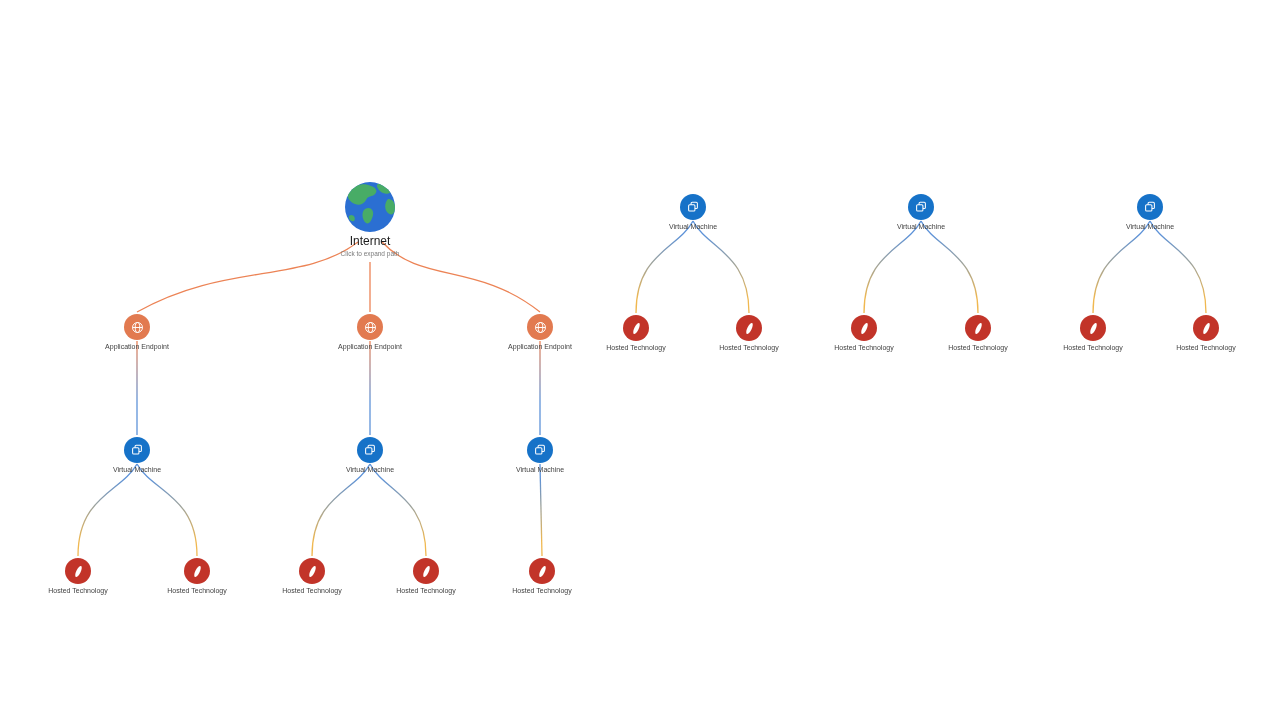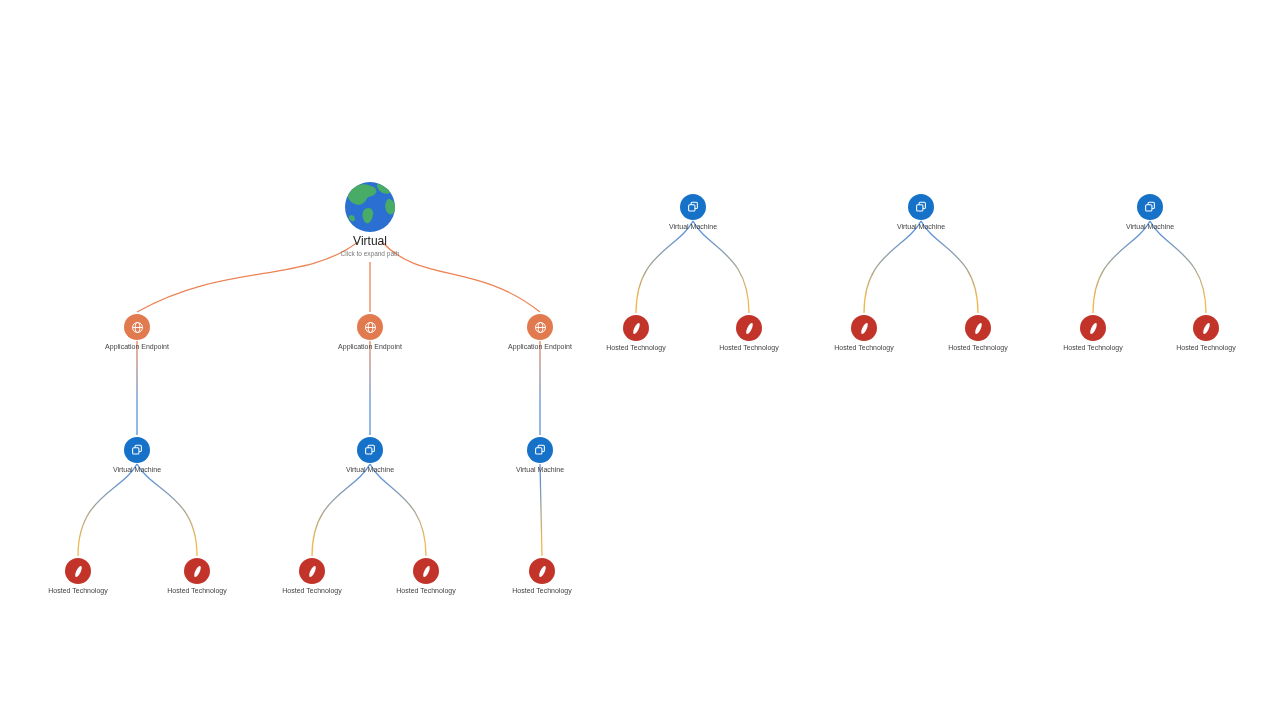--- a/index.html
+++ b/index.html
@@ -129,21 +129,21 @@
     <circle cx="25" cy="25" r="25" fill="#2B6FD2"></circle>
     <g clip-path="url(#globeClip)" fill="#48AC66">
       <path d="M3,12 C6,3 18,0 26,4 C32,6 33,10 29,13 C25,15 23,14 21,18 C19,22 14,24 10,22 C5,20 2,16 3,12 Z"></path>
       <path d="M33,2 C38,1 44,5 46,10 C43,13 38,12 35,9 C32,6 31,3 33,2 Z"></path>
       <path d="M43,17 C48,17 51,22 50,28 C49,33 45,34 42,30 C39,26 40,20 43,17 Z"></path>
       <path d="M20,27 C25,24 29,28 28,33 C27,38 24,43 21,41 C17,38 16,30 20,27 Z"></path>
       <path d="M6,33 C9,33 11,36 9,39 C6,40 3,37 4,34 Z"></path>
     </g>
           </svg>
         </div>
-        <div class="title">Virtual</div>
+        <div class="title">Internet</div>
         <div class="hint">Click to expand path</div>
       </div>
       <div class="node" style="left: 67px; top: 314px;">
         <div class="circle" style="width: 26px; height: 26px; background: rgb(226, 122, 80);">
           <svg width="13" height="13" viewBox="0 0 12 12" fill="none" stroke="#ffffff" stroke-width="0.9">
       <circle cx="6" cy="6" r="4.6"></circle>
       <ellipse cx="6" cy="6" rx="2.1" ry="4.6"></ellipse>
       <line x1="1.4" y1="6" x2="10.6" y2="6"></line>
           </svg>
         </div>

